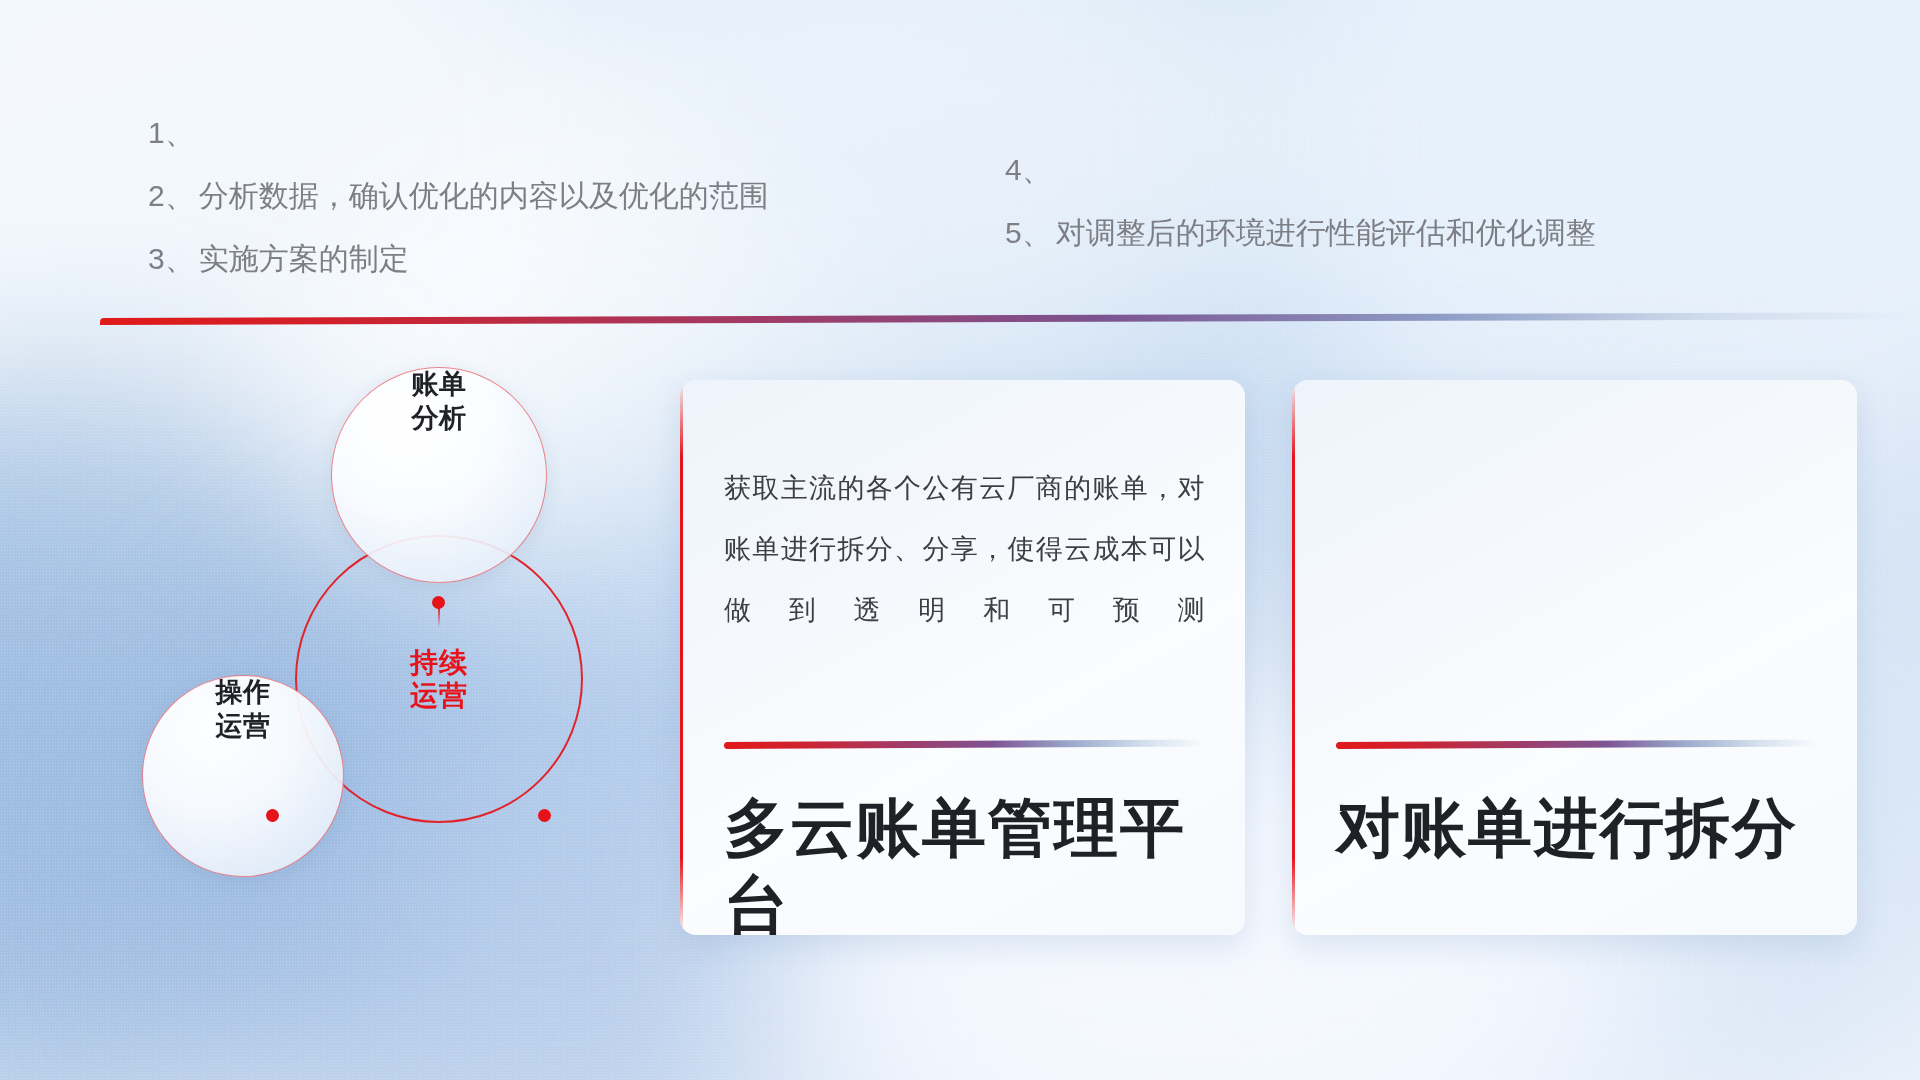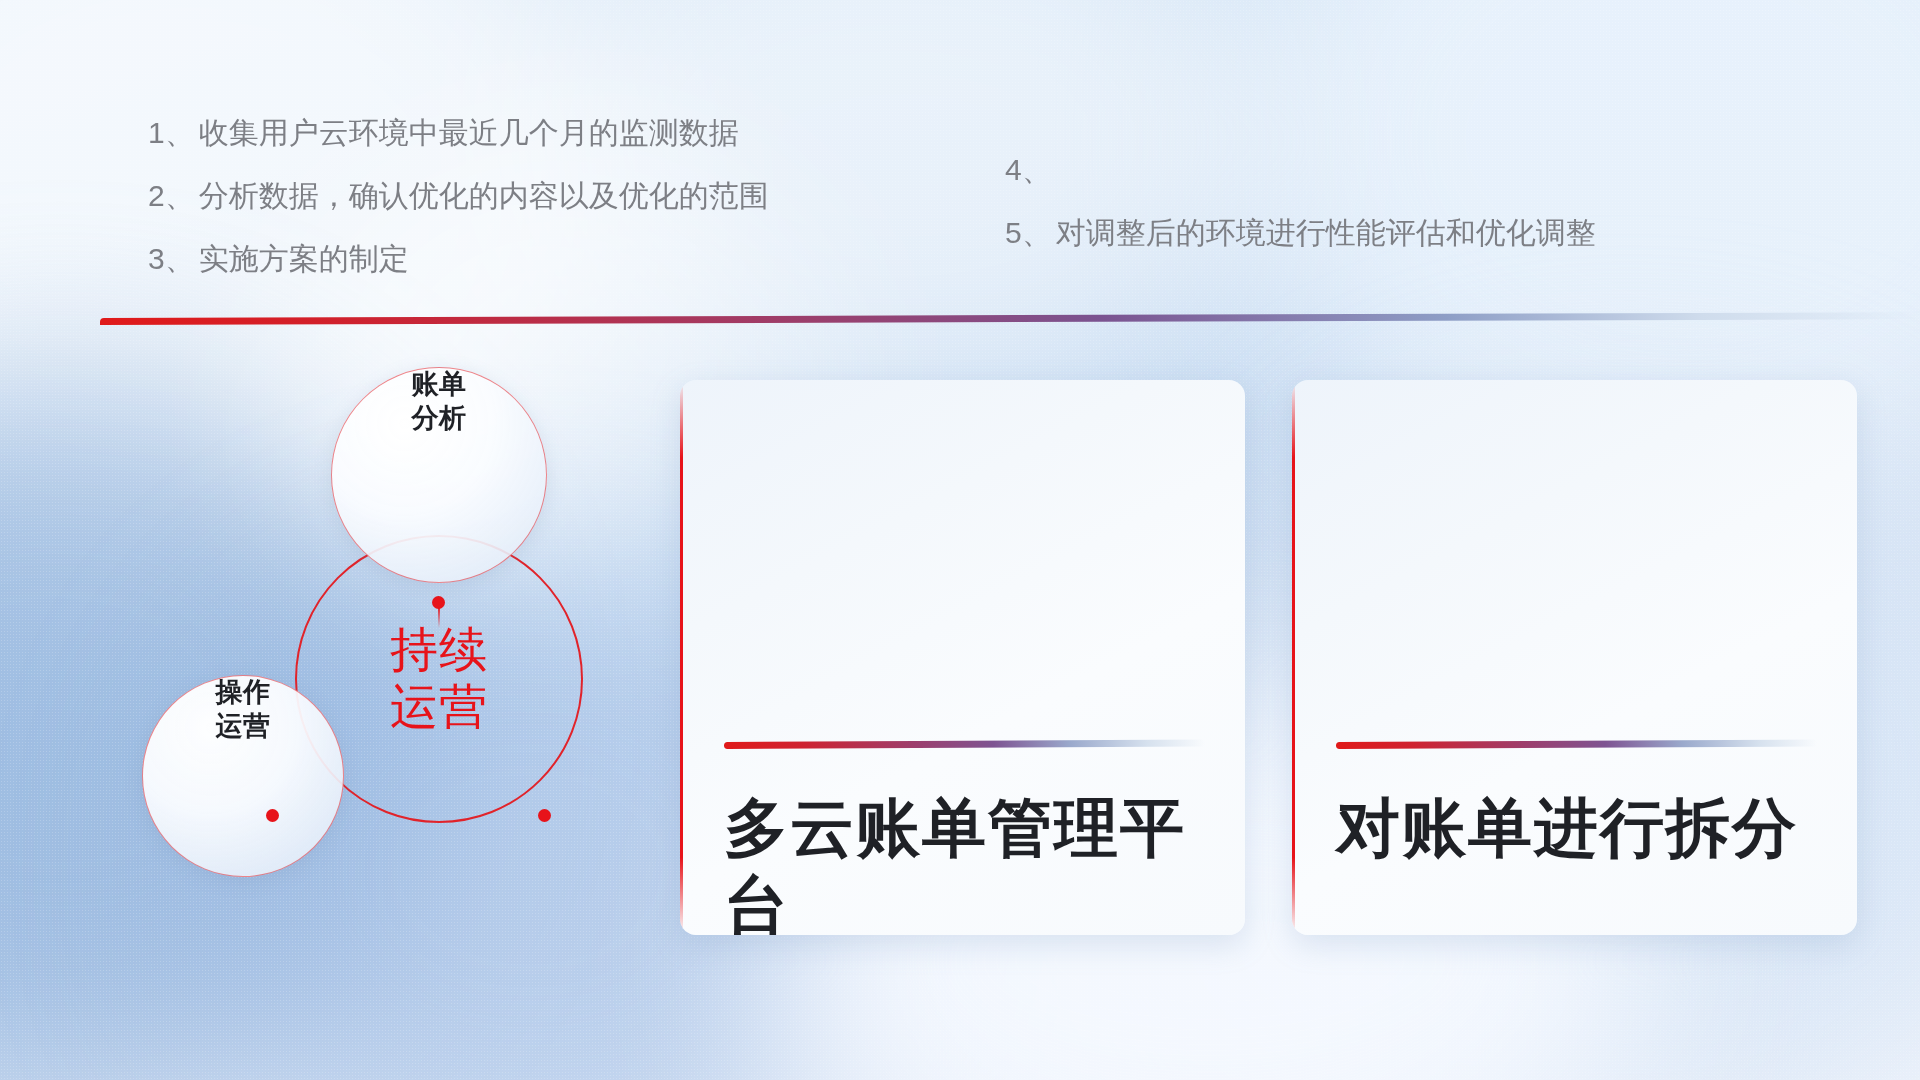--- a/index.html
+++ b/index.html
@@ -59,21 +59,21 @@
   .ring{
     position:absolute;left:195px;top:185px;width:288px;height:288px;
     border:2.6px solid #e1232a;border-radius:50%;
     box-sizing:border-box;
   }
   .ring-core{
     position:absolute;left:195px;top:185px;width:288px;height:288px;
     display:flex;align-items:center;justify-content:center;
   }
   .ring-label{
-    color:#e7131a;font-weight:normal;font-size:48px;line-height:1.18;
+    color:#e7131a;font-weight:bold;font-size:28px;line-height:1.18;
     text-align:center;letter-spacing:1px;
   }
   .bubble{
     position:absolute;border-radius:50%;
     border:1.4px solid rgba(225,35,42,.55);
     background:
       radial-gradient(circle at 34% 26%,rgba(255,255,255,.98) 0%,rgba(250,252,255,.95) 42%,rgba(232,240,250,.9) 78%,rgba(222,233,247,.88) 100%);
     box-shadow:0 4px 18px rgba(110,140,180,.18);
     display:flex;align-items:flex-start;justify-content:center;
     box-sizing:border-box;
@@ -137,21 +137,20 @@
   <div class="bloom b7"></div>
   <div class="bloom b8"></div>
   <div class="grain"></div>
 </div>
 
 <div class="toplist">
 
   <div class="col col-left">
     <div class="li">
       <span class="li-num">1、</span>
-      <span class="li-txt">收集用户云环境中最近几个月的监测数据</span>
     </div>
     <div class="li">
       <span class="li-num">2、</span>
       <span class="li-txt">分析数据，确认优化的内容以及优化的范围</span>
     </div>
     <div class="li">
       <span class="li-num">3、</span>
       <span class="li-txt">实施方案的制定</span>
     </div>
   </div>
@@ -197,20 +196,21 @@
 
 
   <div class="tick tick-top"></div>
   <div class="dot dot-top"></div>
   <div class="dot dot-bl"></div>
   <div class="dot dot-br"></div>
 
 </div>
 
 <div class="card card-1">
+  <div class="card-body">获取主流的各个公有云厂商的账单，对账单进行拆分、分享，使得云成本可以做到透明和可预测</div>
   <div class="card-rule"></div>
   <div class="card-title">多云账单管理平台</div>
 </div>
 
 <div class="card card-2">
   <div class="card-rule"></div>
   <div class="card-title">对账单进行拆分</div>
 </div>
 
 </body></html>

